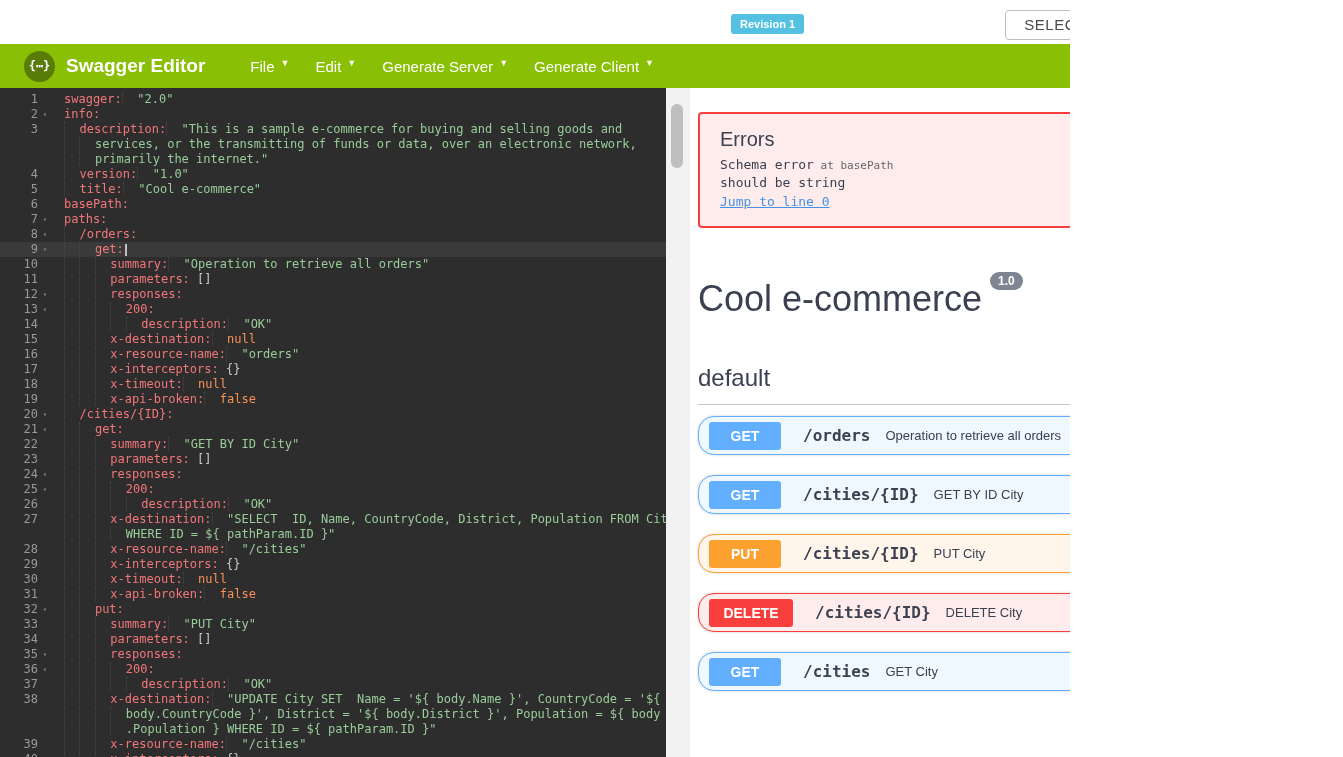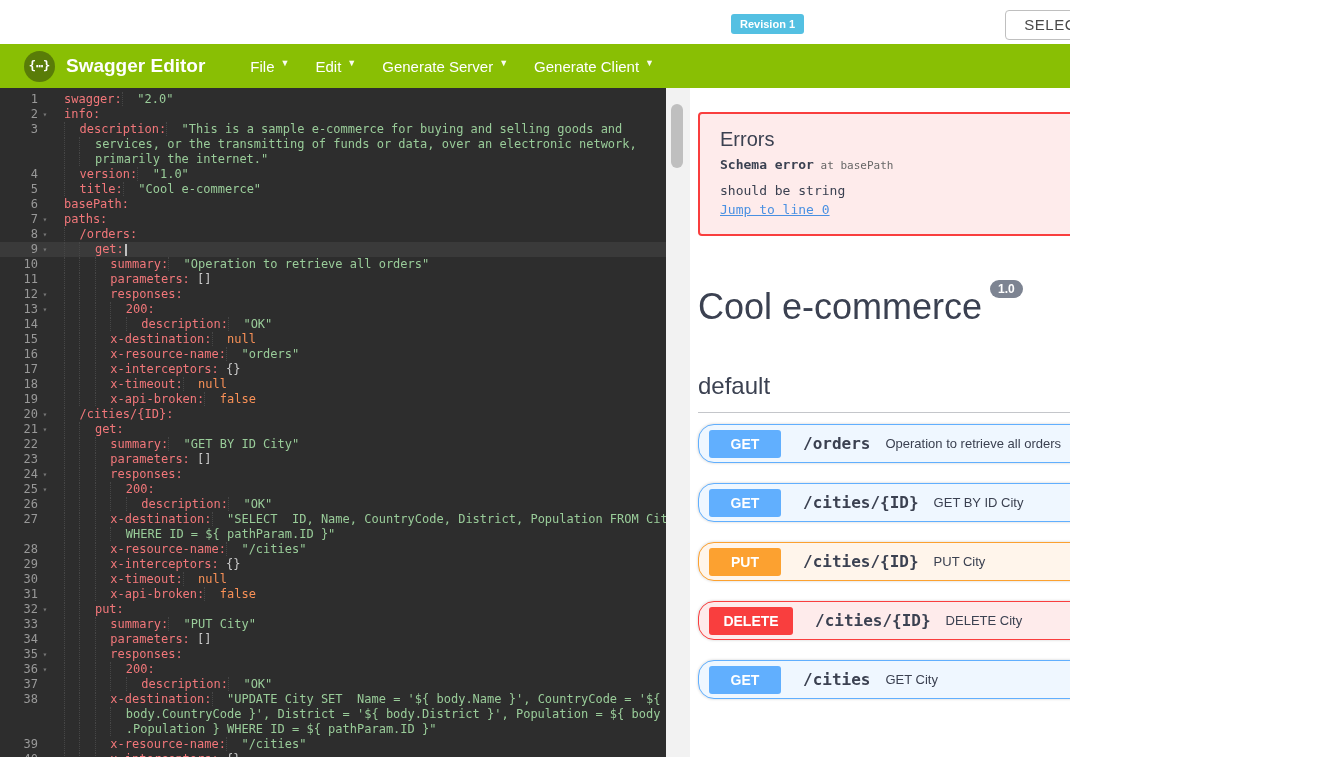--- a/index.html
+++ b/index.html
@@ -47,23 +47,23 @@
   .ed-thumb { position:absolute; left:5px; top:16px; width:12px; height:64px; background:#bfbfbf; border-radius:6px; }
 
   
   .right-panel { position:absolute; left:690px; top:88px; width:653px; height:669px; background:#fff; overflow:hidden; }
   .right-content { position:absolute; left:8px; top:0; width:622px; }
 
   .errors-box { margin-top:24px; background:#feebeb; border:2px solid #f93e3e; border-radius:4px;
     padding:14px 20px 16px 20px; position:relative; }
   .errors-title { font-size:20px; color:#3b4151; font-weight:normal; margin-bottom:6px; }
   .err-line1 { font-family:"DejaVu Sans Mono", monospace; font-size:13px; color:#3b4151; }
-  .err-type { font-weight:bold; }
+  .err-type { font-weight:normal; }
   .err-loc { font-size:11px; color:#666; font-weight:normal; }
-  .err-msg { font-family:"DejaVu Sans Mono", monospace; font-size:13px; color:#3b4151; margin-top:11px; }
+  .err-msg { font-family:"DejaVu Sans Mono", monospace; font-size:13px; color:#3b4151; margin-top:3px; }
   .err-jump { font-family:"DejaVu Sans Mono", monospace; font-size:13px; color:#4990e2;
     text-decoration:underline; margin-top:4px; display:inline-block; cursor:pointer; }
   .btn-hide { position:absolute; right:20px; top:14px; background:#fff; border:2px solid #888;
     border-radius:4px; font-size:14px; font-weight:bold; color:#3b4151; padding:5px 22px;
     font-family:inherit; cursor:pointer; }
 
   .api-title-row { margin-top:50px; }
   .api-title { display:inline; font-size:36px; font-weight:normal; color:#3b4151;margin-top:41px; }
   .version-badge { display:inline-block; background:#7d8492; color:#fff; font-size:12px; font-weight:bold;
     padding:2px 8px; border-radius:10px; vertical-align:top; position:relative; top:-6px; margin-left:8px; }

